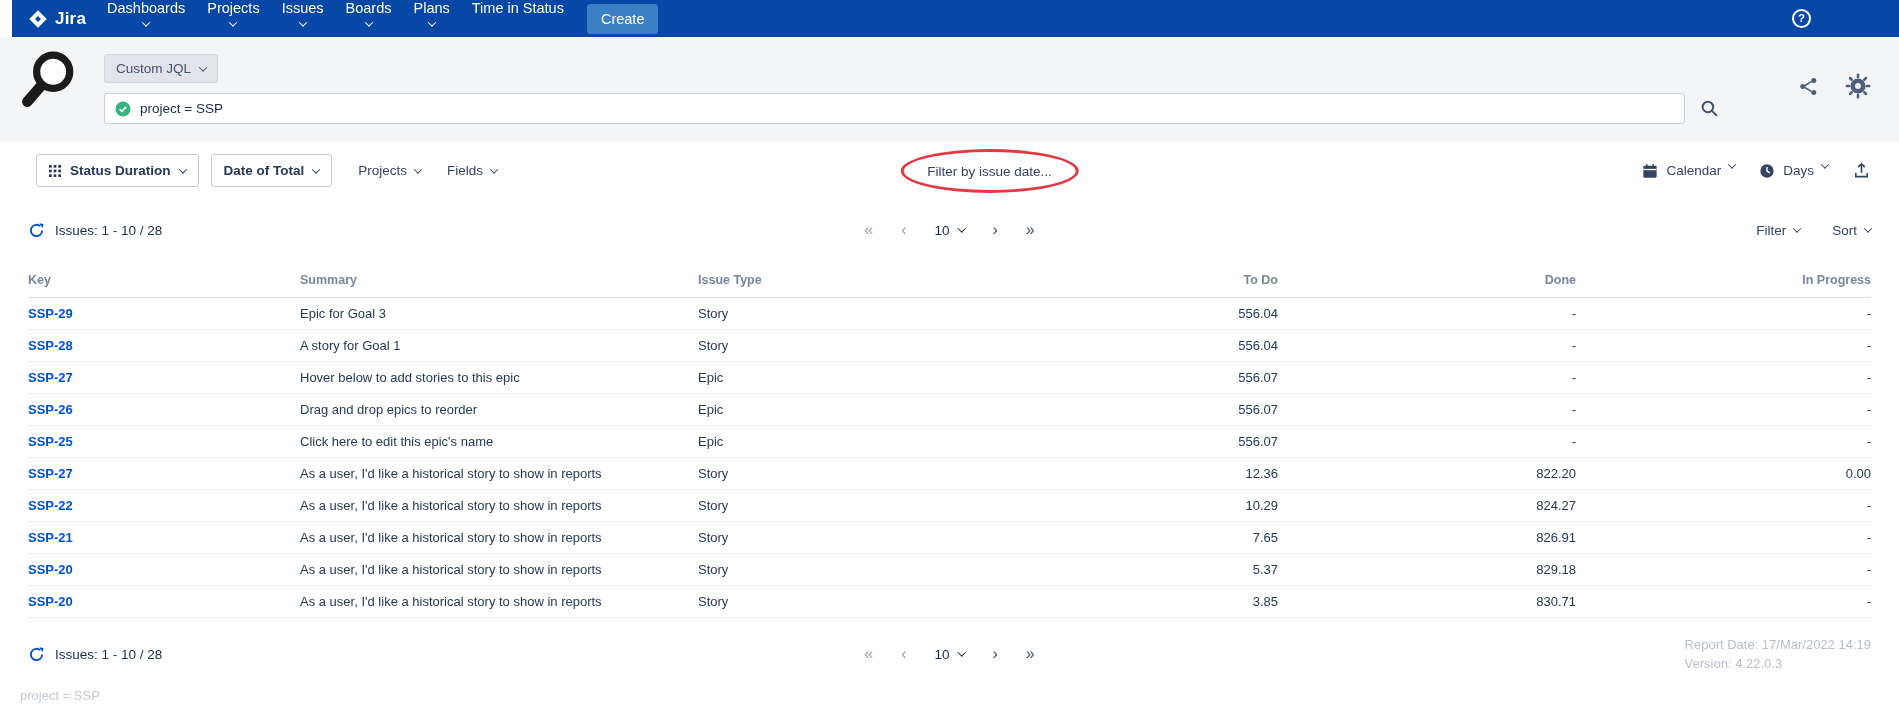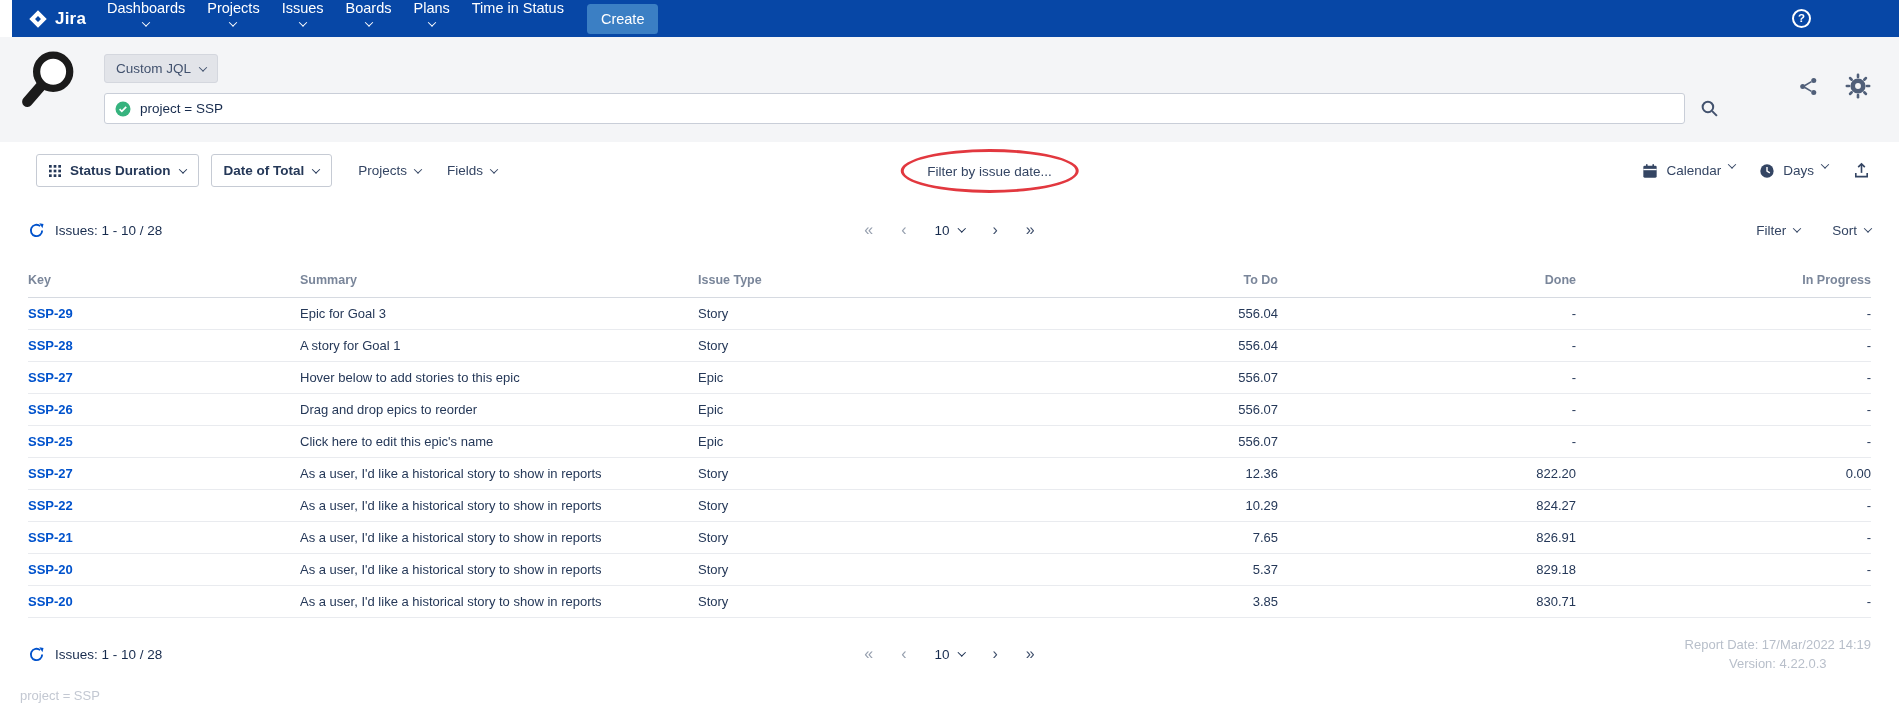--- a/index.html
+++ b/index.html
@@ -70,21 +70,21 @@
   
   .issues-table{width:calc(100% - 56px);margin:20px 28px 0;border-collapse:collapse;table-layout:fixed;}
   .issues-table th{font-size:12.5px;color:#7A869A;font-weight:bold;text-align:left;
     padding:6px 0 10px;border-bottom:1px solid #D6DAE1;}
   .issues-table th.num,.issues-table td.num{text-align:right;}
   .issues-table td{font-size:13px;color:#253858;height:32px;border-bottom:1px solid #E9EBEF;padding:0;}
   td.c-key a{color:#0052CC;font-weight:bold;text-decoration:none;font-size:13px;cursor:pointer;}
 
   
   .bottom-bar{display:flex;align-items:center;padding:0 28px;position:relative;margin-top:16px;min-height:40px;}
-  .meta{margin-left:auto;text-align:center;color:#B8BFCA;font-size:13px;line-height:1.5;}
+  .meta{margin-left:auto;text-align:left;color:#B8BFCA;font-size:13px;line-height:1.5;}
   .jql-echo{margin:14px 0 0 20px;color:#C3C8D2;font-size:13px;}
 </style>
 </head>
 <body>
 
 <nav class="topnav">
   <div class="brand">
     <span style="display:flex;">
       <svg width="20" height="20" viewBox="0 0 24 24">
           <path fill="#fff" fill-rule="evenodd" d="M12 1.5L22.5 12 12 22.5 1.5 12zM12 15.6L8.4 12 12 8.4 15.6 12z"></path>

